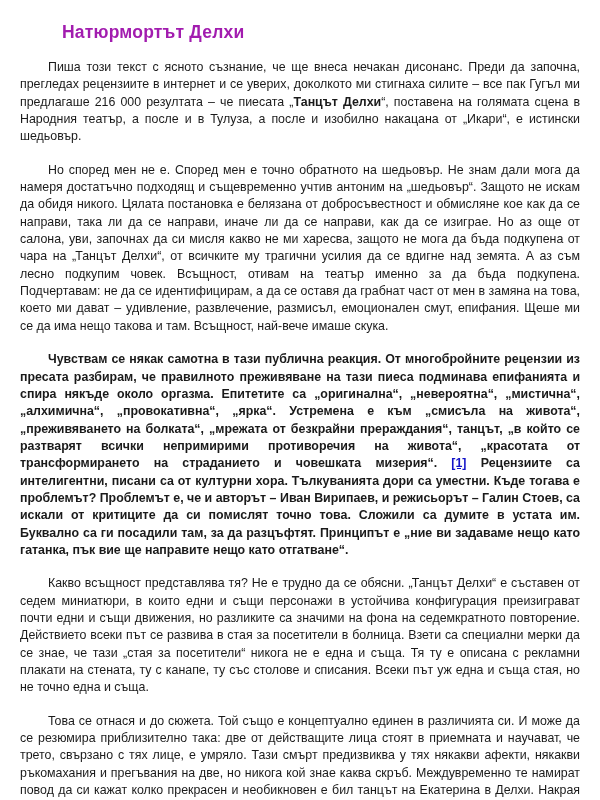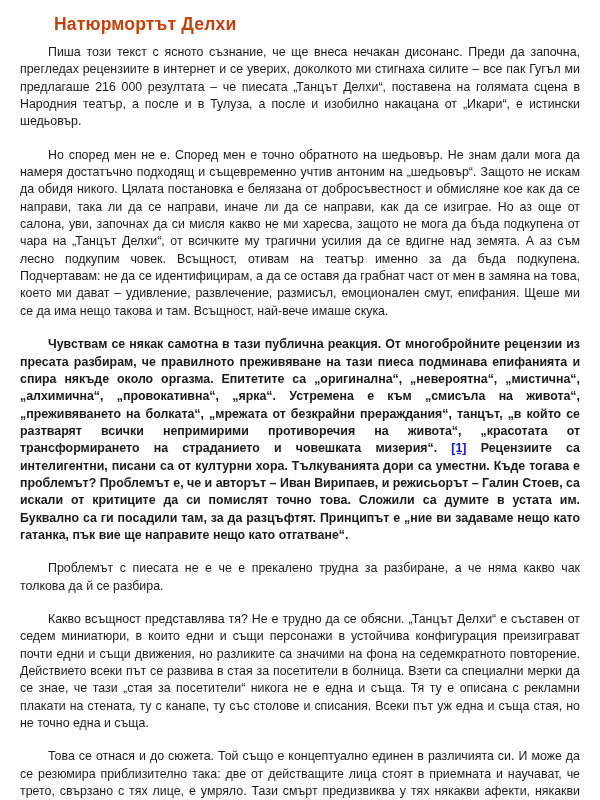--- a/index.html
+++ b/index.html
@@ -20,23 +20,23 @@
     width: 600px;
     height: 800px;
     box-sizing: border-box;
     padding: 0px 20px 0 20px;
     position: relative;
   }
 
   .doc-title {
     font-size: 17.5px;
     font-weight: bold;
-    color: #c2410c;
+    color: #a21caf;
     letter-spacing: 0.2px;
-    margin: 8px;
+    margin: 16px;
     padding: 5px 0 0 26px;
     line-height: 22px;
     white-space: nowrap;
   }
 
   .body-text {
     margin-top: 9px;
   }
 
   p.para {
@@ -55,21 +55,21 @@
     margin-top: 16px;
   }
 
   
   p.para.gap-large {
     margin-top: 24px;
     font-weight: bold;
   }
 
   b, strong {
-    font-weight: normal;
+    font-weight: bold;
   }
 
   a.ref-link {
     color: #1414c8;
     text-decoration: underline;
     white-space: nowrap;
   }
 </style>
 </head>
 <body>
@@ -79,21 +79,20 @@
   <h1 class="doc-title">Натюрмортът Делхи</h1>
 
   <div class="body-text">
 
     <p class="para"><span>Пиша този текст с ясното съзнание, че ще внеса нечакан дисонанс. Преди да започна, прегледах рецензиите в интернет и се уверих, доколкото ми стигнаха силите – все пак Гугъл ми предлагаше 216 000 резултата – че пиесата „</span><b>Танцът Делхи</b><span>“, поставена на голямата сцена в Народния театър, а после и в Тулуза, а после и изобилно накацана от „Икари“, е истински шедьовър.</span></p>
 
     <p class="para">Но според мен не е. Според мен е точно обратното на шедьовър. Не знам дали мога да намеря достатъчно подходящ и същевременно учтив антоним на „шедьовър“. Защото не искам да обидя никого. Цялата постановка е белязана от добросъвестност и обмисляне кое как да се направи, така ли да се направи, иначе ли да се направи, как да се изиграе. Но аз още от салона, уви, започнах да си мисля какво не ми харесва, защото не мога да бъда подкупена от чара на „Танцът Делхи“, от всичките му трагични усилия да се вдигне над земята. А аз съм лесно подкупим човек. Всъщност, отивам на театър именно за да бъда подкупена. Подчертавам: не да се идентифицирам, а да се оставя да грабнат част от мен в замяна на това, което ми дават – удивление, развлечение, размисъл, емоционален смут, епифания. Щеше ми се да има нещо такова и там. Всъщност, най-вече имаше скука.</p>
 
     <p class="para gap-large"><span>Чувствам се някак самотна в тази публична реакция. От многобройните рецензии из пресата разбирам, че правилното преживяване на тази пиеса подминава епифанията и спира някъде около оргазма. Епитетите са „оригинална“, „невероятна“, „мистична“, „алхимична“, „провокативна“, „ярка“. Устремена е към „смисъла на живота“, „преживяването на болката“, „мрежата от безкрайни прераждания“, танцът, „в който се разтварят всички непримирими противоречия на живота“, „красотата от трансформирането на страданието и човешката мизерия“.</span> <a href="#" class="ref-link">[1]</a> <span>Рецензиите са интелигентни, писани са от културни хора. Тълкуванията дори са уместни. Къде тогава е проблемът? Проблемът е, че и авторът – Иван Вирипаев, и режисьорът – Галин Стоев, са искали от критиците да си помислят точно това. Сложили са думите в устата им. Буквално са ги посадили там, за да разцъфтят. Принципът е „ние ви задаваме нещо като гатанка, пък вие ще направите нещо като отгатване“.</span></p>
 
-    <p class="para">Проблемът с пиесата не е че е прекалено трудна за разбиране, а че няма какво чак толкова да й се разбира.</p>
 
     <p class="para">Какво всъщност представлява тя? Не е трудно да се обясни. „Танцът Делхи“ е съставен от седем миниатюри, в които едни и същи персонажи в устойчива конфигурация преизиграват почти едни и същи движения, но разликите са значими на фона на седемкратното повторение. Действието всеки път се развива в стая за посетители в болница. Взети са специални мерки да се знае, че тази „стая за посетители“ никога не е една и съща. Тя ту е описана с рекламни плакати на стената, ту с канапе, ту със столове и списания. Всеки път уж една и съща стая, но не точно една и съща.</p>
 
     <p class="para">Това се отнася и до сюжета. Той също е концептуално единен в различията си. И може да се резюмира приблизително така: две от действащите лица стоят в приемната и научават, че трето, свързано с тях лице, е умряло. Тази смърт предизвиква у тях някакви афекти, някакви ръкомахания и прегъвания на две, но никога кой знае каква скръб. Междувременно те намират повод да си кажат колко прекрасен и необикновен е бил танцът на Екатерина в Делхи. Накрая идва медицинската сестра и иска да оправи документите, но на никой не му е до документи.</p>
 
     <p class="para">Въпросните действащи (и общо уверих, бездействащи) лица са:</p>
 
   </div>
 </div>
 

